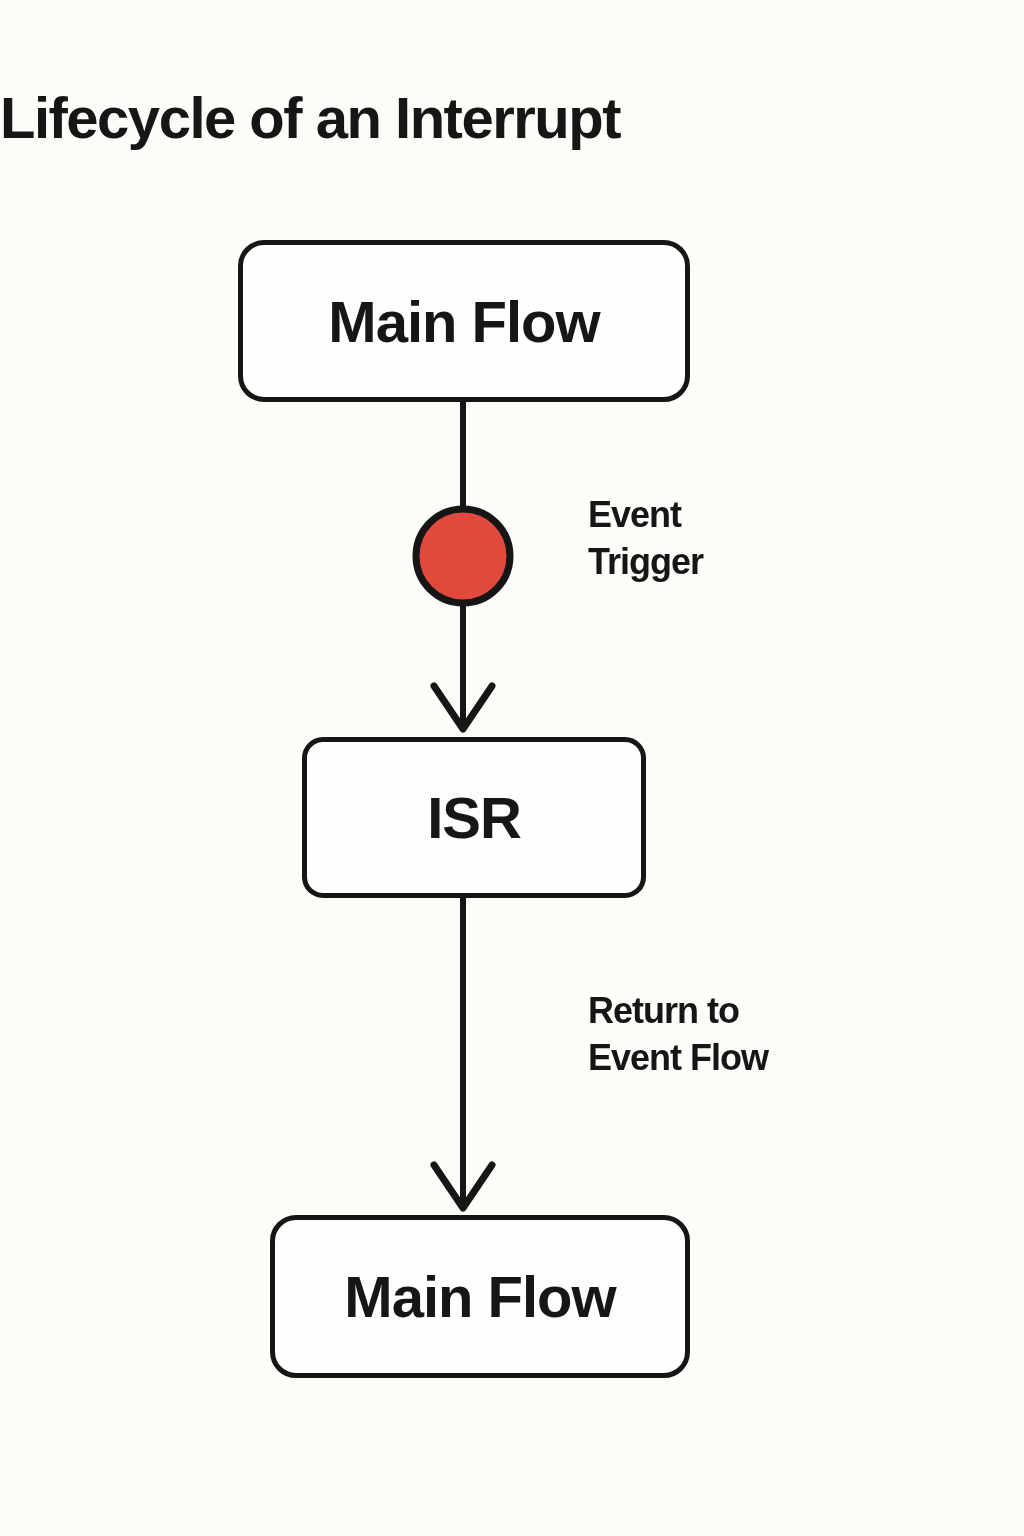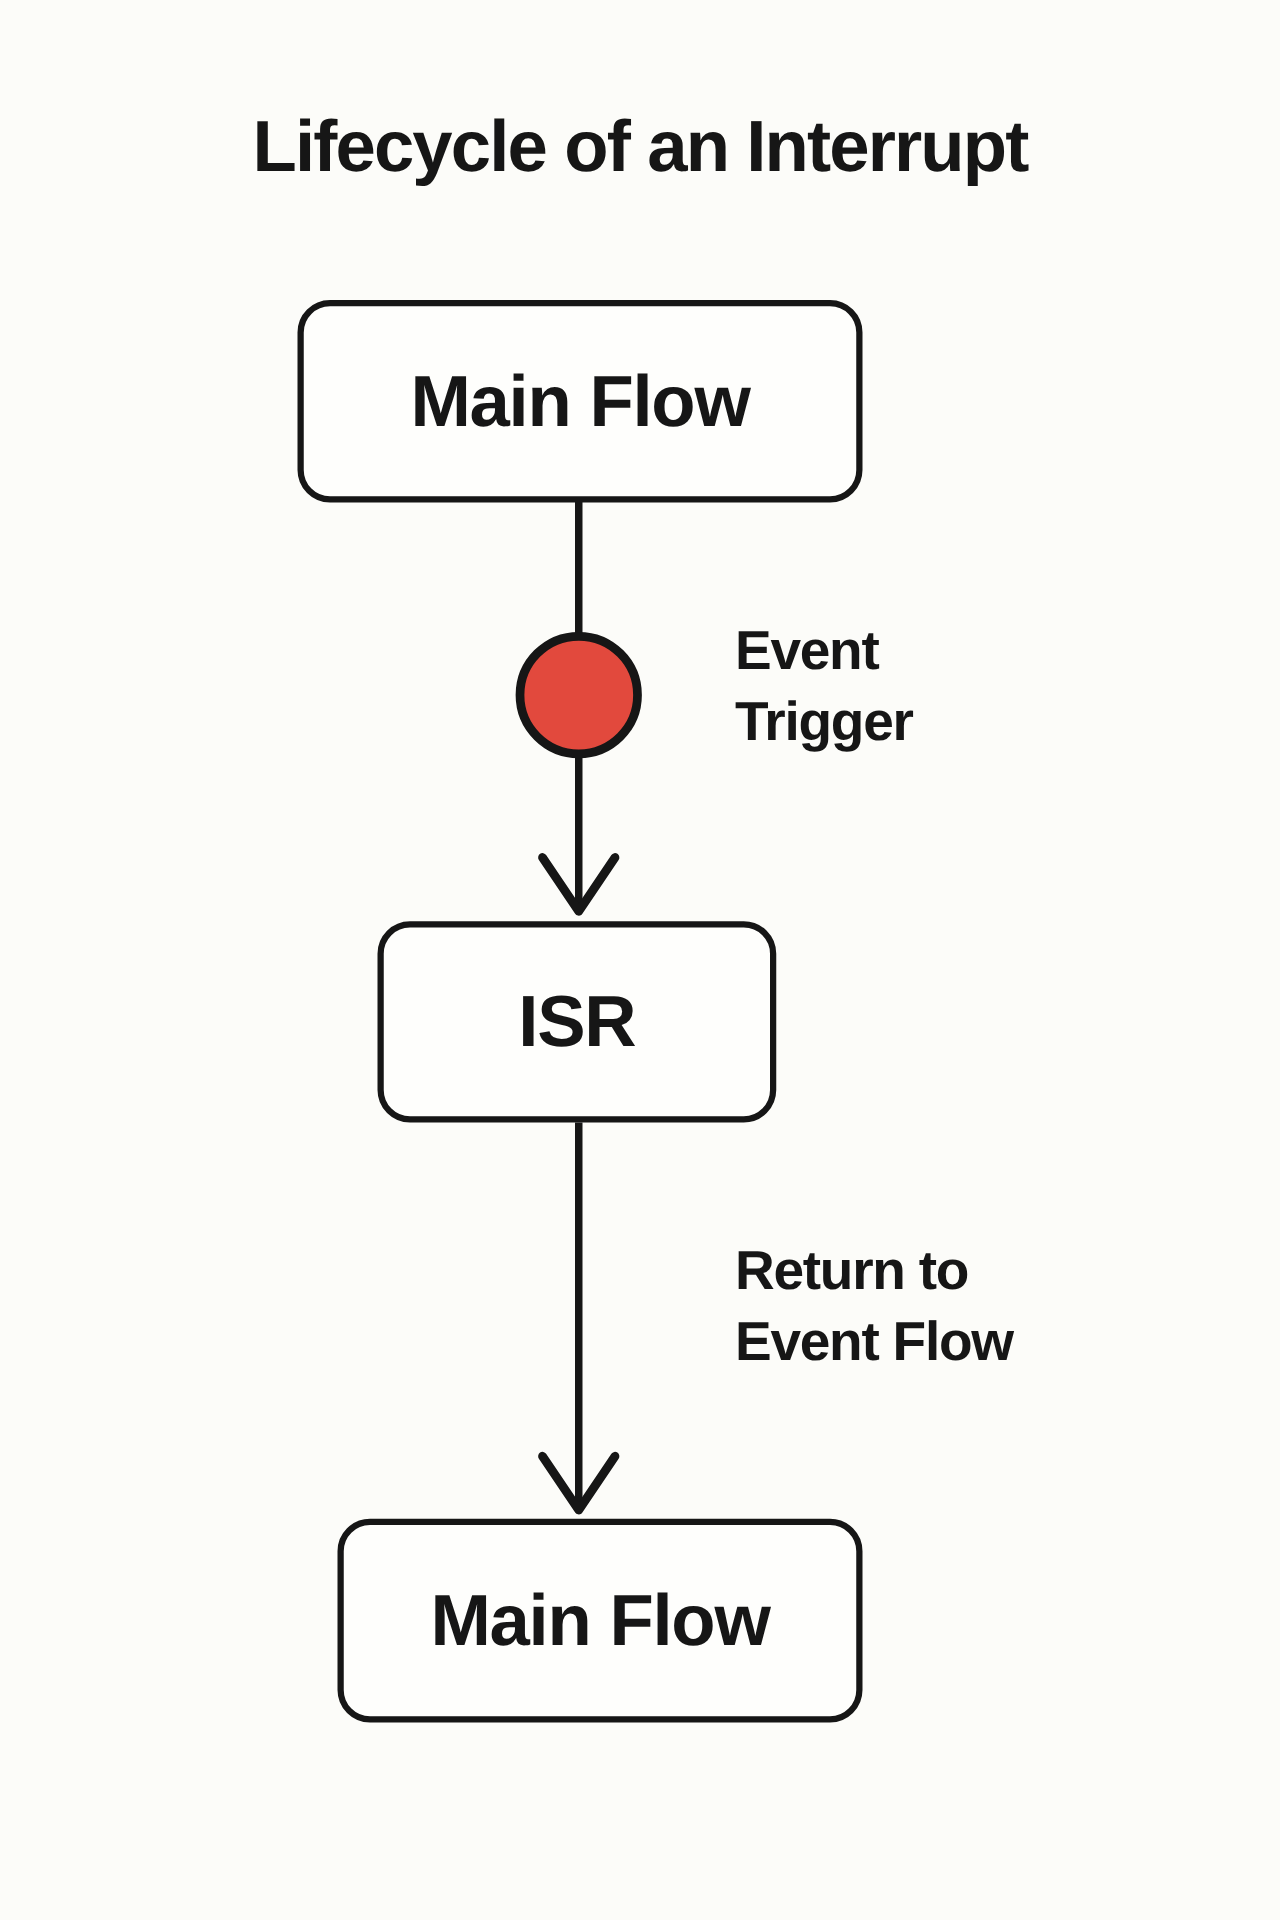--- a/index.html
+++ b/index.html
@@ -15,21 +15,21 @@
     background: #FCFCF9;
     font-family: "Liberation Sans", sans-serif;
     color: #161616;
   }
   .title {
     position: absolute;
     top: 84px;
     left: 0;
     width: 100%;
     margin: 0;
-    text-align: center;
+    text-align: left;
     font-size: 58px;
     font-weight: 700;
     letter-spacing: -1.5px;
     color: #161616;
   }
   .connectors {
     position: absolute;
     left: 0;
     top: 0;
     width: 1024px;
@@ -42,26 +42,26 @@
     border-radius: 26px;
     background: #FEFEFC;
     display: flex;
     align-items: center;
     justify-content: center;
     font-size: 58px;
     font-weight: 700;
     letter-spacing: -1px;
   }
   .node-top    { left: 238px; top: 240px;  width: 452px; height: 162px; }
-  .node-isr    { left: 302px; top: 737px;  width: 319px; height: 161px; }
+  .node-isr    { left: 302px; top: 737px;  width: 344px; height: 161px; border-radius: 21px; }
   .node-bottom { left: 270px; top: 1215px; width: 420px; height: 163px; }
   .side-label {
     position: absolute;
     left: 588px;
-    font-size: 44px;
+    font-size: 36px;
     font-weight: 700;
     letter-spacing: -1px;
     line-height: 1.3;
     white-space: pre-line;
     color: #161616;
   }
   .label-event  { top: 492px; }
   .label-return { top: 988px; }
 </style>
 </head>

